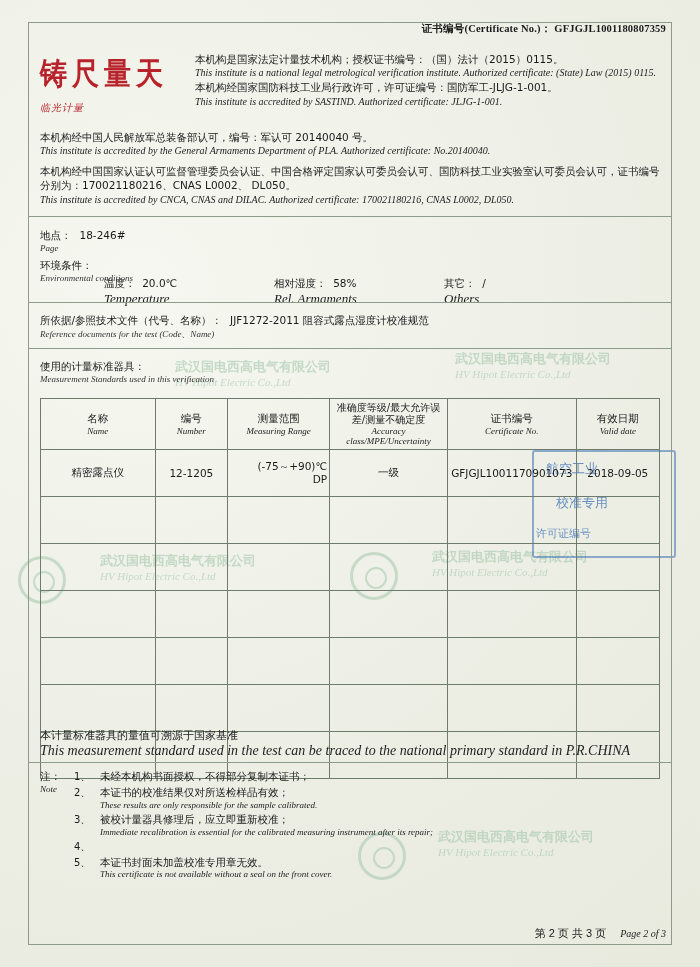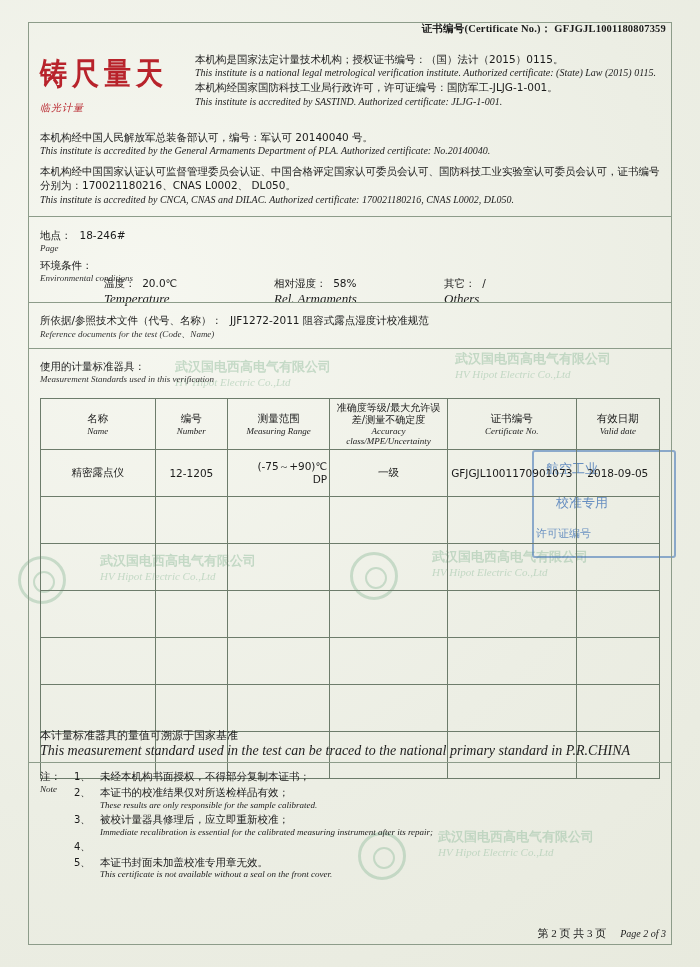--- a/index.html
+++ b/index.html
@@ -127,21 +127,21 @@
   .note-list{margin-left:34px;}
   .note-item{display:flex;margin-bottom:2px;}
   .note-num{width:26px;flex:0 0 26px;font-family:"DejaVu Sans",sans-serif;font-size:10px;}
   .note-body .cn{font-family:"DejaVu Sans",sans-serif;font-size:10.5px;line-height:1.3;}
   .note-body .en{font-style:italic;font-size:9px;line-height:1.25;}
   
   .footer{
     position:absolute;bottom:26px;right:34px;
     font-size:11px;
   }
-  .footer .cn{font-family:Liberation Serif, serif;margin-right:14px;}
+  .footer .cn{font-family:Liberation Sans, sans-serif;margin-right:14px;}
   .footer .en{font-style:italic;}
   
   .wm{
     position:absolute;
     color:#9fc4a8;
     opacity:.55;
     font-family:"DejaVu Sans",sans-serif;
     pointer-events:none;
     white-space:nowrap;
   }

